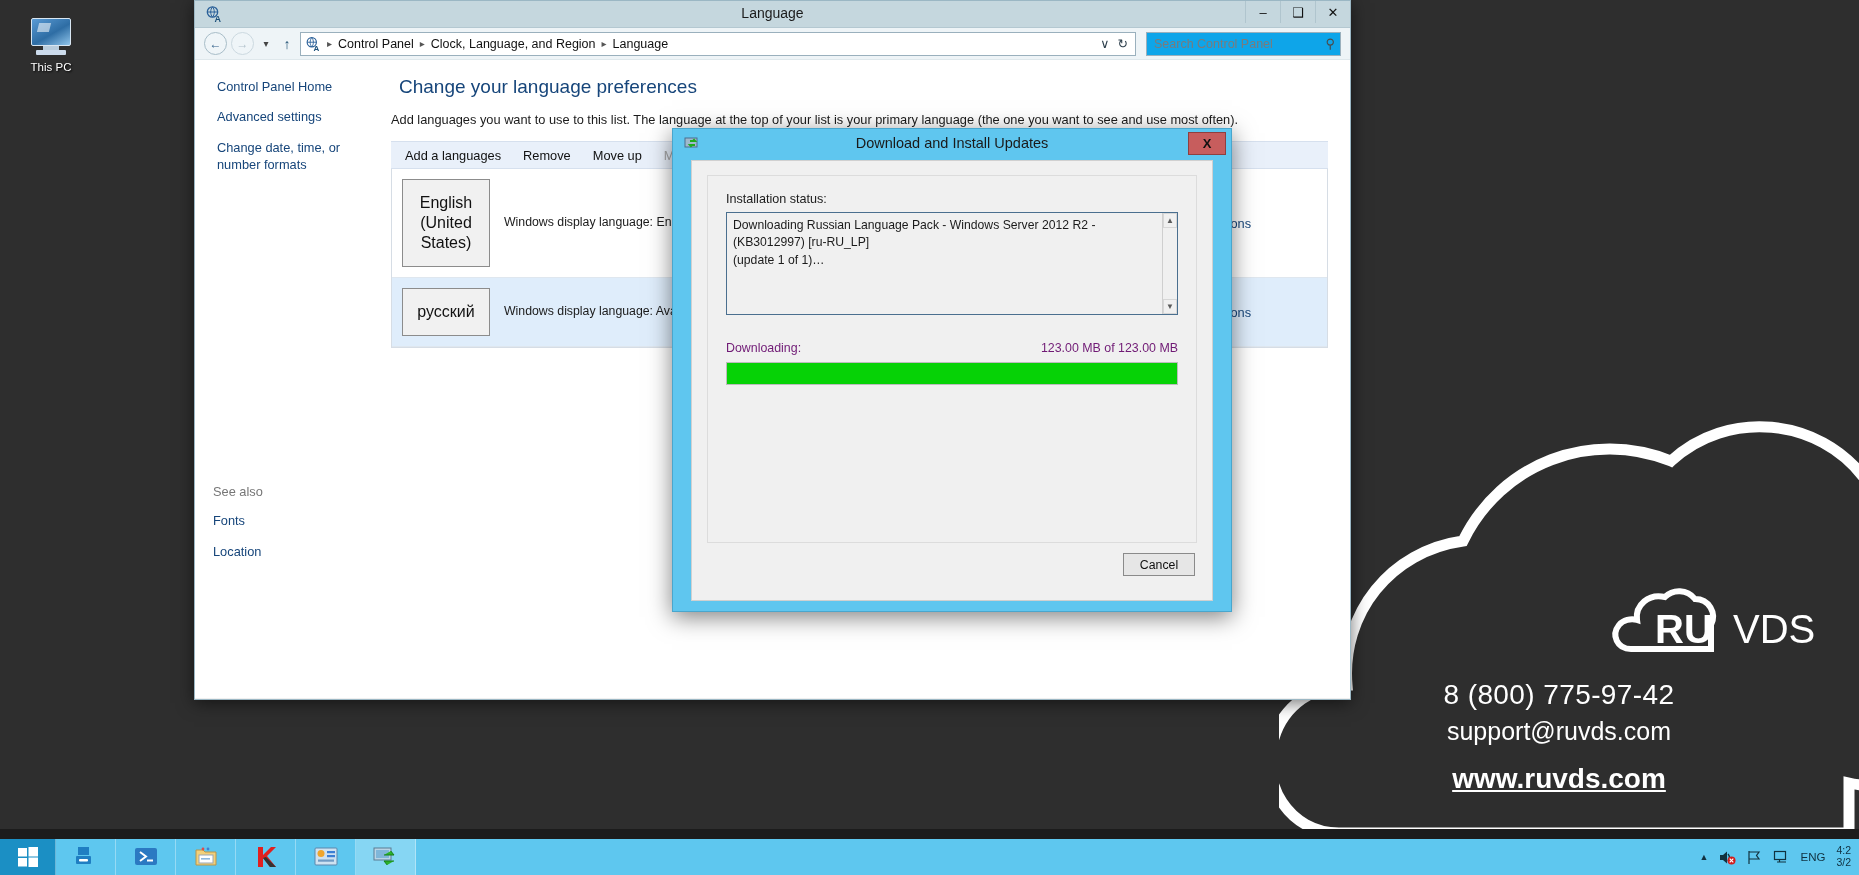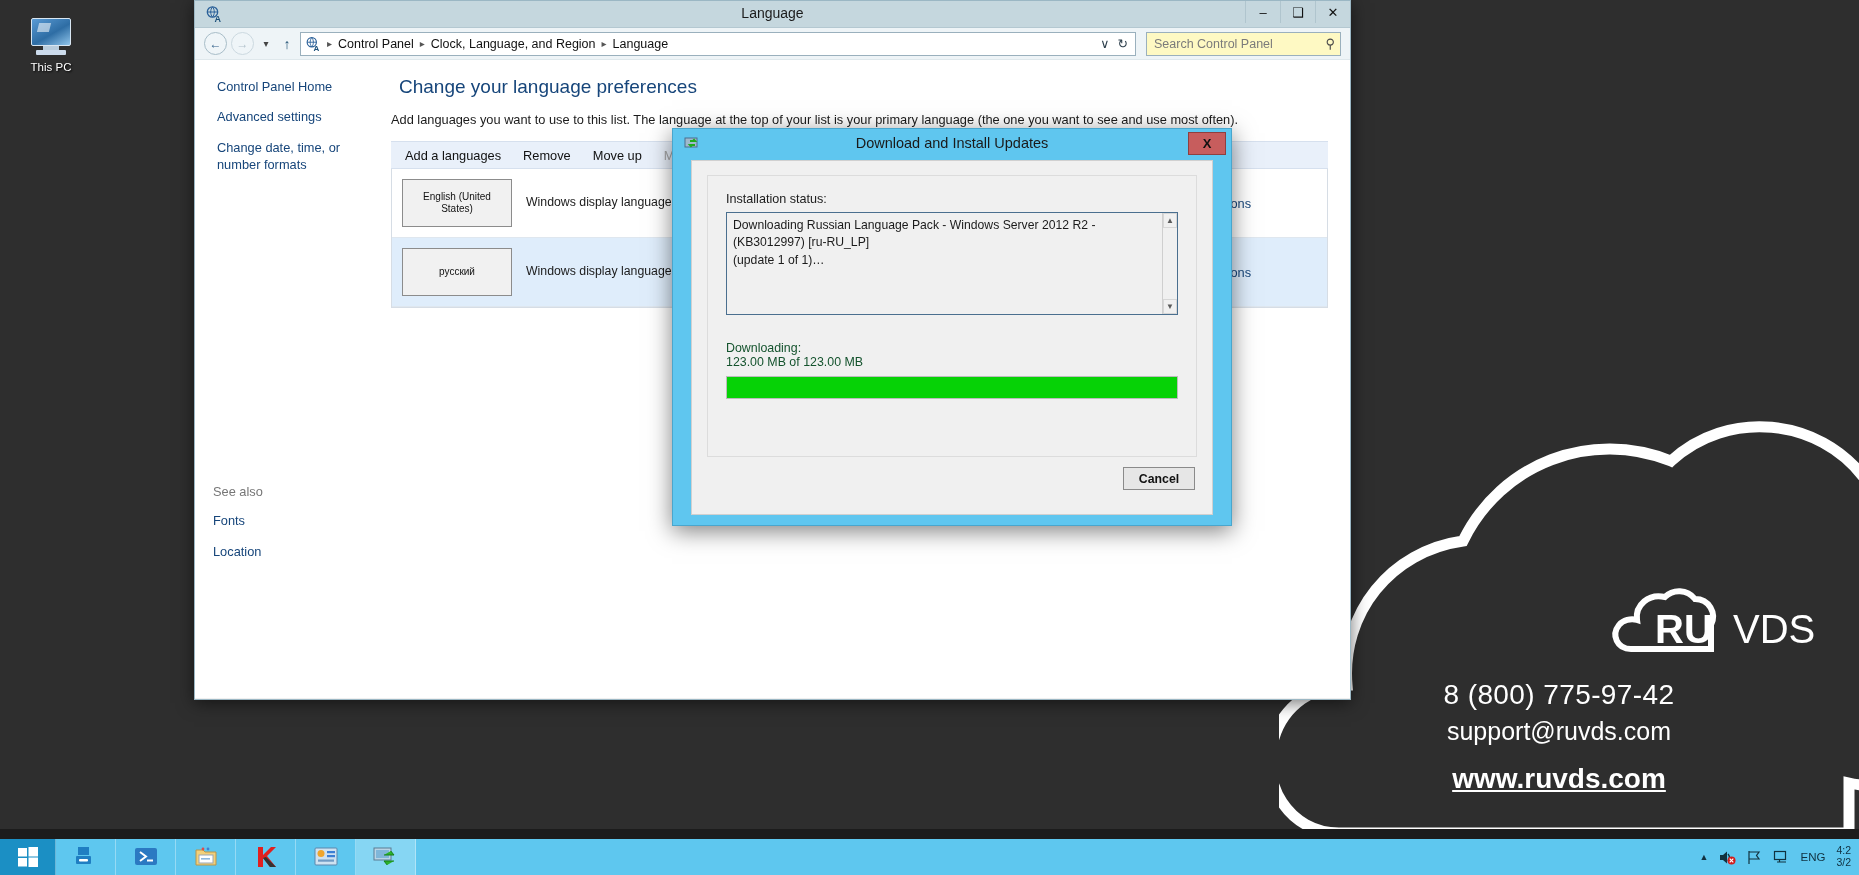--- a/index.html
+++ b/index.html
@@ -53,21 +53,21 @@
             display:flex; align-items:center; justify-content:center; font-size:12px; color:#2d5d86; }
   .navbtn.dim { color:#b2c2cc; border-color:#ccd9e0; }
   .navbtn.plain { border:none; background:transparent; width:16px; color:#444; font-size:10px; }
   .navbtn.up { border:none; background:transparent; width:18px; color:#1d4f72; font-size:14px; }
   #crumbbox { flex:1; height:24px; background:#fff; border:1px solid #9ab0bd; display:flex;
               align-items:center; padding:0 4px; gap:2px; font-size:12.5px; color:#1b1b1b; }
   #crumbbox .cicon { width:16px; height:16px; margin:0 2px 0 1px; }
   .crumb { padding:1px 3px; color:#111; }
   .sep { color:#555; font-size:10px; padding:0 1px; }
   .crumb-right { margin-left:auto; display:flex; gap:8px; align-items:center; padding-right:3px; color:#2c3e4b; }
-  #searchbox { width:195px; height:24px; background:#fef9c3; border:1px solid #9ab0bd; margin-left:6px;
+  #searchbox { width:195px; height:24px; background:#0ea5e9; border:1px solid #9ab0bd; margin-left:6px;
                display:flex; align-items:center; padding:0 5px; }
   #searchbox input { border:none; outline:none; flex:1; font-size:12.5px; color:#333;
                      font-family:"Liberation Sans", sans-serif; background:transparent; }
   #searchbox input::placeholder { color:#7b7b7b; }
   .mag { font-size:13px; color:#4a4a4a; }
 
   
   #expbody { display:flex; height:calc(100% - 60px); background:#fff; }
   #sidebar { width:196px; background:#fff; padding:18px 0 0 22px; position:relative; }
   .side-link { color:#16457a; font-size:12.8px; margin-bottom:13px; cursor:pointer; line-height:1.35; width:160px; }
@@ -77,28 +77,28 @@
   h1.page-title { color:#16457a; font-size:19px; font-weight:400; margin:0 0 14px 8px; }
   .intro { font-size:12.8px; color:#1b1b1b; margin-bottom:14px; }
   #cmdbar { background:#e9f0fa; border-top:1px solid #d6e0ee; border-bottom:1px solid #d6e0ee;
             height:28px; display:flex; align-items:center; gap:22px; padding:0 14px; font-size:12.8px; }
   .cmd { color:#111; cursor:pointer; }
   .cmd.disabled { color:#a4a4a4; cursor:default; }
   #langlist { border:1px solid #d6dde5; border-top:none; }
   .lang-row { display:flex; align-items:center; background:#fff; border-bottom:1px solid #dfe7ef;
               padding:10px 0; min-height:68px; }
   .lang-row.selected { background:#dfedfb; }
-  .lang-chip { width:110px; min-height:48px; margin:0 14px 0 10px; background:#f1f1f1; border:1px solid #8c8c8c;
+  .lang-chip { width:88px; min-height:48px; margin:0 14px 0 10px; background:#f1f1f1; border:1px solid #8c8c8c;
                display:flex; align-items:center; justify-content:center; text-align:center;
-               font-size:10px; color:#111; padding:4px; line-height:1.25; }
+               font-size:16px; color:#111; padding:13px; line-height:1.25; }
   .lang-info { flex:1; font-size:12.3px; color:#1b1b1b; line-height:1.45; }
   .lang-opt { width:120px; text-align:left; color:#16457a; font-size:12.8px; cursor:pointer; }
 
   
-  #dialog { position:absolute; left:672px; top:128px; width:560px; height:398px;
+  #dialog { position:absolute; left:672px; top:128px; width:560px; height:484px;
             background:#5fc6ef; border:1px solid #49a6cd; box-shadow:0 5px 22px rgba(0,0,0,.5); }
   #dlg-title { height:31px; position:relative; }
   #dlg-title .dicon { position:absolute; left:11px; top:7px; width:17px; height:17px; }
   #dlg-title .dttl { position:absolute; left:0; right:0; top:6px; text-align:center; font-size:14.5px; color:#1a1a1a; }
   #dlg-close { position:absolute; right:5px; top:3px; width:38px; height:23px; background:#c75d5d;
       border:1px solid #8f3f3f; color:#111; font-size:13px; font-weight:700;
       display:flex; align-items:center; justify-content:center; cursor:pointer; }
   #dlg-body { position:absolute; left:18px; right:18px; top:31px; bottom:10px;
               background:#f0f0f0; border:1px solid #d0d0d0; }
   #dlg-main { position:absolute; left:15px; right:15px; top:14px; bottom:57px;
@@ -108,28 +108,28 @@
   .dlg-head .htxt { font-size:15.5px; font-weight:700; color:#111; }
   .lbl-small { font-size:12.6px; color:#1b1b1b; margin-bottom:6px; }
   #statusbox { height:103px; background:#f0f0f0; border:1px solid #4a6f8f; position:relative;
                padding:4px 18px 4px 6px; overflow:hidden; }
   #statusbox .stxt { font-size:12.2px; color:#1b1b1b; line-height:1.42; white-space:pre-line; }
   .sbar { position:absolute; right:0; top:0; bottom:0; width:15px; background:#f0f0f0; border-left:1px solid #cfcfcf;
           display:flex; flex-direction:column; justify-content:space-between; }
   .sbar .arr { height:15px; display:flex; align-items:center; justify-content:center;
                font-size:8px; color:#5a5a5a; background:#f0f0f0; border:1px solid #d7d7d7; }
   .dl-row { display:flex; justify-content:space-between; align-items:baseline;
-            margin-top:26px; font-size:12.4px; color:#14532d;flex-direction:column; }
+            margin-top:26px; font-size:12.4px; color:#701a75; }
   #progress-track { margin-top:7px; height:23px; background:#e6e6e6; border:1px solid #bcbcbc; position:relative; }
   #progress-fill { position:absolute; left:0; top:0; bottom:0; background:#06d206; }
   #dlg-footer { position:absolute; left:0; right:0; bottom:0; height:57px; }
   #cancel-btn { position:absolute; right:17px; top:10px; width:72px; height:23px;
       background:#e6e6e6; border:1px solid #8a8a8a; font-size:12.3px; color:#111;
       display:flex; align-items:center; justify-content:center; cursor:pointer;
-      font-family:"Liberation Sans", sans-serif;font-weight:bold; }
+      font-family:"Liberation Sans", sans-serif; }
 
   
   #taskbar { position:absolute; left:0; bottom:0; width:100%; height:36px; background:#5ec7ef;
              display:flex; align-items:stretch; }
   .tb-item { width:60px; display:flex; align-items:center; justify-content:center;
              border-right:1px solid rgba(255,255,255,.35); }
   .tb-item.start { background:#1b8fc4; width:56px; }
   .tb-item.active { background:#86d6f3; }
   .tray { margin-left:auto; display:flex; align-items:center; gap:11px; padding:0 8px; font-size:11.5px; color:#10303f; }
   .tray .clock { text-align:center; line-height:1.1; font-size:10.5px; }

